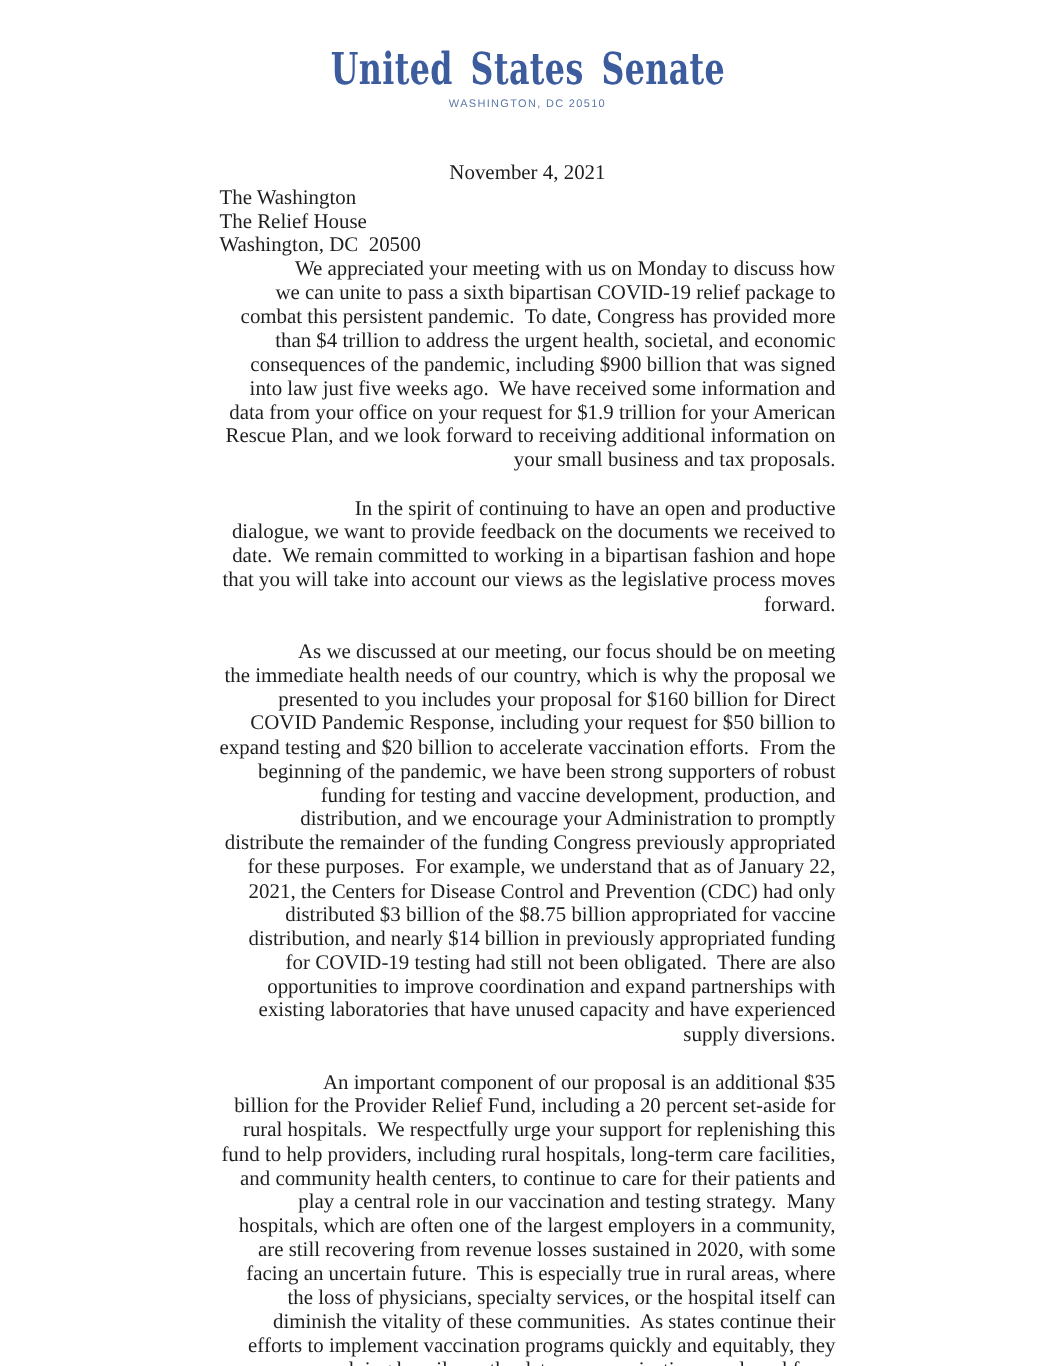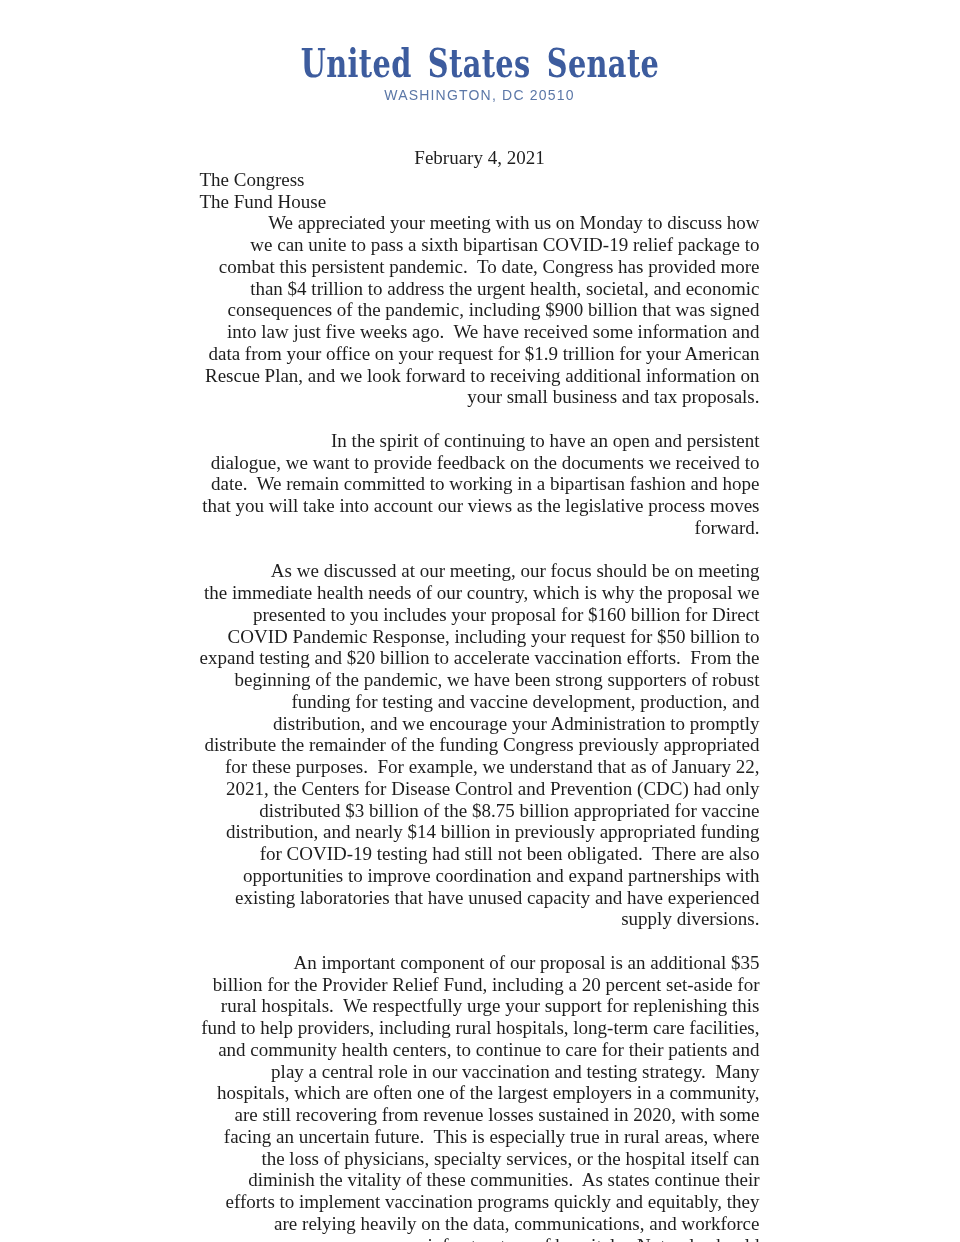--- a/index.html
+++ b/index.html
@@ -32,21 +32,21 @@
     line-height: 42px;
     color: #3d5c9e;
     transform: scaleX(0.72);
     transform-origin: 50% 50%;
     white-space: nowrap;
     word-spacing: 8px;
     letter-spacing: 0.5px;
   }
   .letterhead-subtitle {
     font-family: "Liberation Sans", sans-serif;
-    font-size: 14px;
+    font-size: 10px;
     line-height: 16px;
     letter-spacing: 1.2px;
     color: #5b77a7;
     margin-top: 3px;
     font-weight: 400;
   }
   .date-line {
     text-align: center;
     margin-top: 44px;
     white-space: pre-wrap;
@@ -68,28 +68,29 @@
 </head>
 <body>
 
 <div class="page">
 
   <header class="letterhead">
     <div class="letterhead-title">United States Senate</div>
     <div class="letterhead-subtitle">WASHINGTON, DC 20510</div>
   </header>
 
-  <div class="date-line">February 4, 2021</div>
+  <div class="date-line">November 4, 2021</div>
 
   <div class="recipient">
-    <div>The Congress</div>
-    <div>The Fund House</div>
+    <div>The Washington</div>
+    <div>The Relief House</div>
+    <div>Washington, DC  20500</div>
   </div>
 
 
   <div class="body-paragraphs">
     <p>We appreciated your meeting with us on Monday to discuss how we can unite to pass a sixth bipartisan COVID-19 relief package to combat this persistent pandemic.  To date, Congress has provided more than $4 trillion to address the urgent health, societal, and economic consequences of the pandemic, including $900 billion that was signed into law just five weeks ago.  We have received some information and data from your office on your request for $1.9 trillion for your American Rescue Plan, and we look forward to receiving additional information on your small business and tax proposals.</p>
-    <p>In the spirit of continuing to have an open and persistent dialogue, we want to provide feedback on the documents we received to date.  We remain committed to working in a bipartisan fashion and hope that you will take into account our views as the legislative process moves forward.</p>
+    <p>In the spirit of continuing to have an open and productive dialogue, we want to provide feedback on the documents we received to date.  We remain committed to working in a bipartisan fashion and hope that you will take into account our views as the legislative process moves forward.</p>
     <p>As we discussed at our meeting, our focus should be on meeting the immediate health needs of our country, which is why the proposal we presented to you includes your proposal for $160 billion for Direct COVID Pandemic Response, including your request for $50 billion to expand testing and $20 billion to accelerate vaccination efforts.  From the beginning of the pandemic, we have been strong supporters of robust funding for testing and vaccine development, production, and distribution, and we encourage your Administration to promptly distribute the remainder of the funding Congress previously appropriated for these purposes.  For example, we understand that as of January 22, 2021, the Centers for Disease Control and Prevention (CDC) had only distributed $3 billion of the $8.75 billion appropriated for vaccine distribution, and nearly $14 billion in previously appropriated funding for COVID-19 testing had still not been obligated.  There are also opportunities to improve coordination and expand partnerships with existing laboratories that have unused capacity and have experienced supply diversions.</p>
     <p>An important component of our proposal is an additional $35 billion for the Provider Relief Fund, including a 20 percent set-aside for rural hospitals.  We respectfully urge your support for replenishing this fund to help providers, including rural hospitals, long-term care facilities, and community health centers, to continue to care for their patients and play a central role in our vaccination and testing strategy.  Many hospitals, which are often one of the largest employers in a community, are still recovering from revenue losses sustained in 2020, with some facing an uncertain future.  This is especially true in rural areas, where the loss of physicians, specialty services, or the hospital itself can diminish the vitality of these communities.  As states continue their efforts to implement vaccination programs quickly and equitably, they are relying heavily on the data, communications, and workforce infrastructure of hospitals.  Not only should</p>
   </div>
 
 </div>
 
 </body></html>

